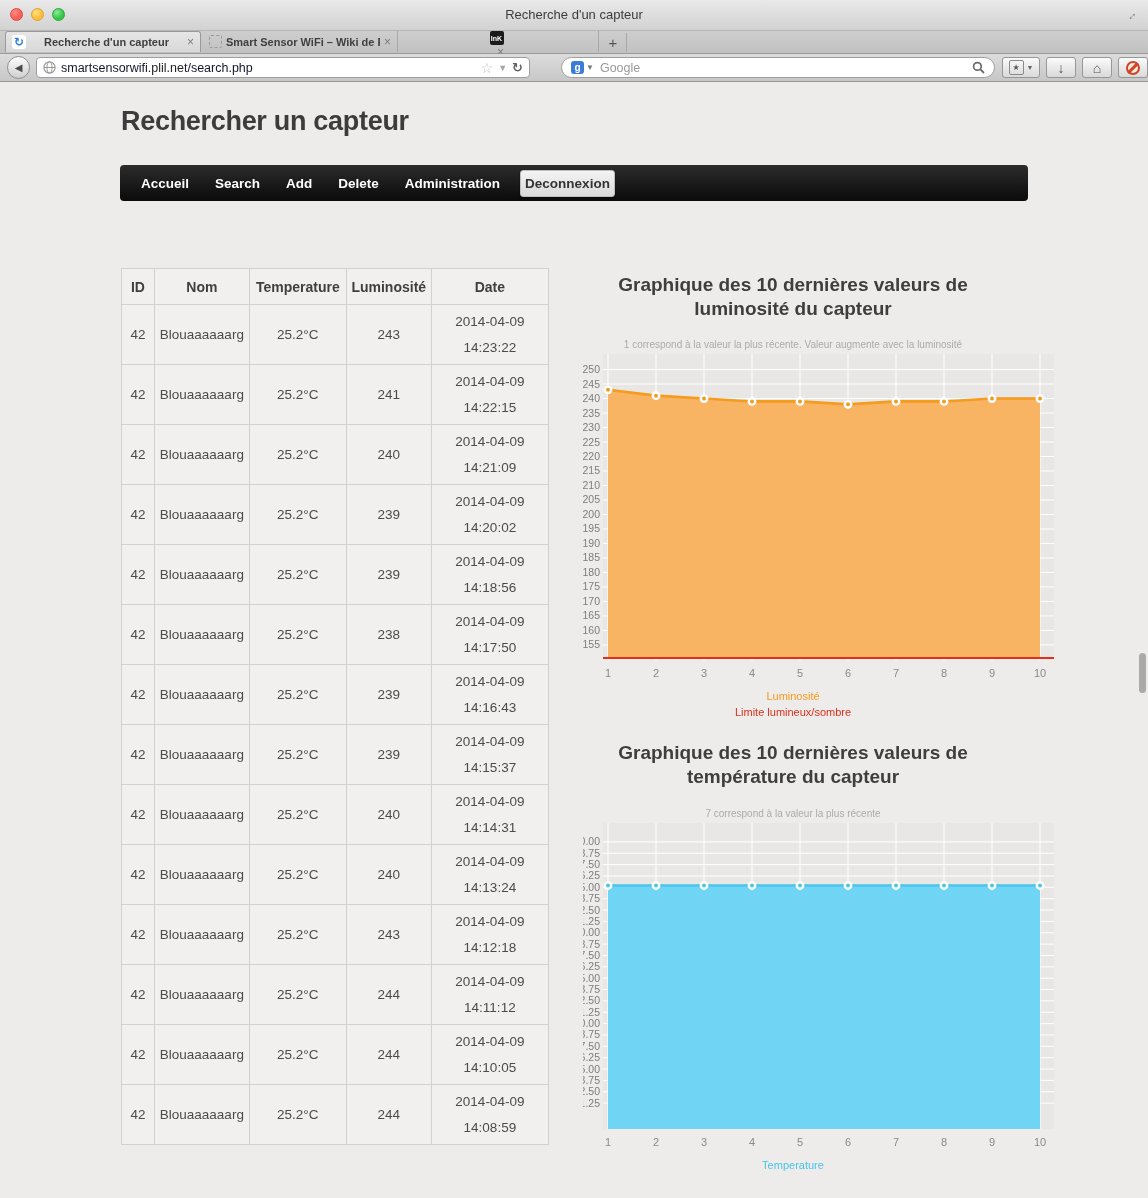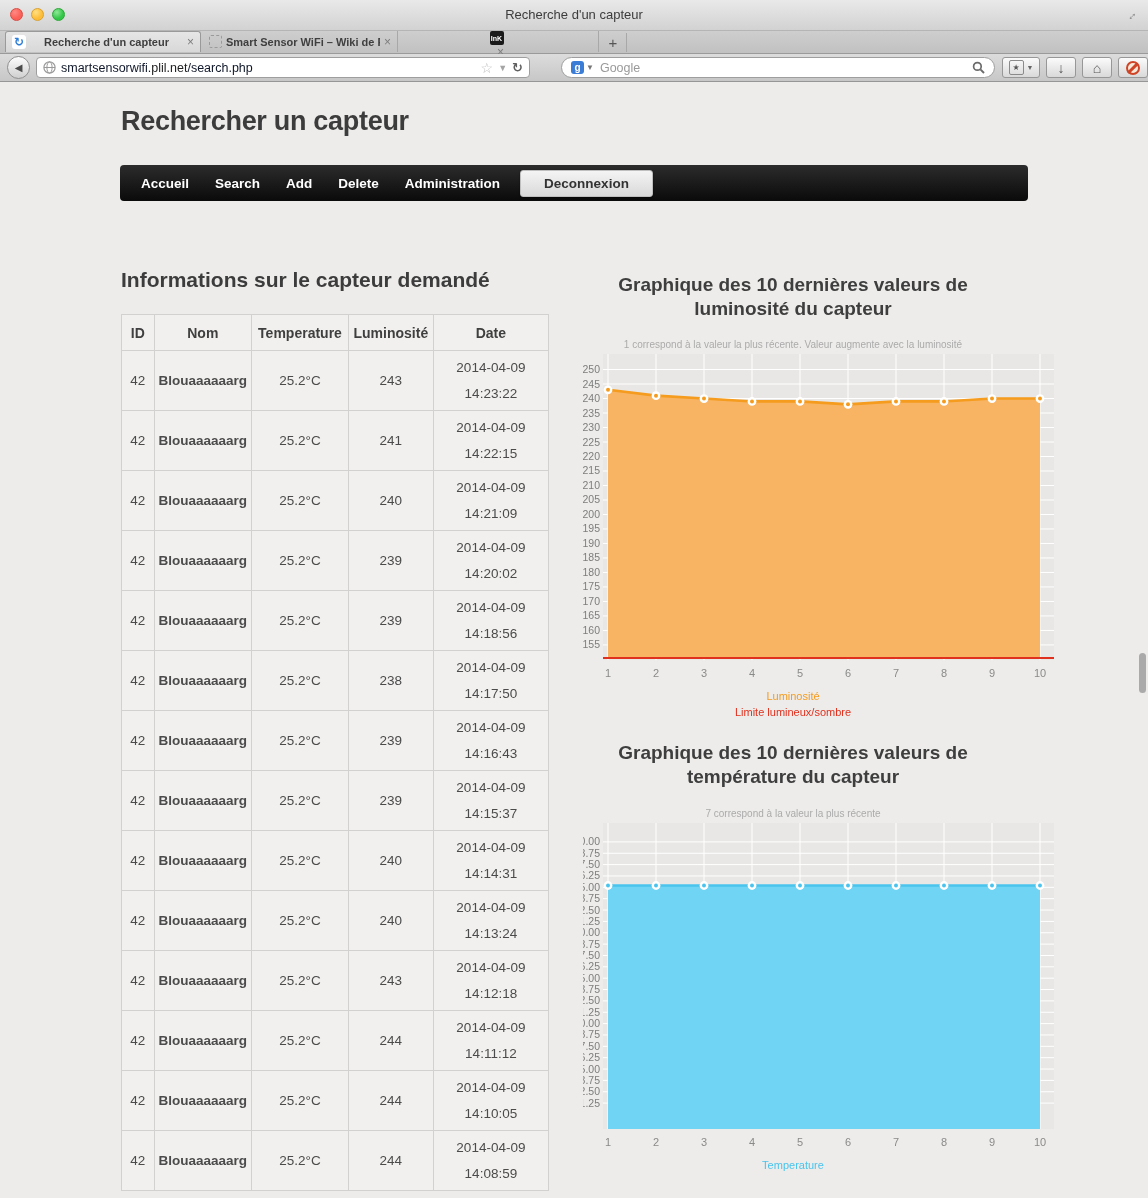--- a/index.html
+++ b/index.html
@@ -55,29 +55,29 @@
     color:#555;font-weight:bold;}
   .abp{width:14px;height:14px;border:2.5px solid #cf4426;border-radius:50%;box-sizing:border-box;position:relative;background:#f7e9da;}
   .abp::after{content:'';position:absolute;left:-2px;top:4px;width:13px;height:2.5px;background:#cf4426;transform:rotate(-45deg);}
   
   .page{position:absolute;left:0;top:82px;width:1148px;height:1116px;background:#edecea;border-radius:30px;}
   h1.pagetitle{position:absolute;left:121px;top:24px;margin:0;font-size:27px;color:#3c3c3c;letter-spacing:-0.3px;}
   .mainnav{position:absolute;left:120px;top:83px;width:908px;height:36px;border-radius:4px;
     background:linear-gradient(#2c2c2c,#0a0a0a);display:flex;align-items:center;padding-left:8px;box-sizing:border-box;}
   .mainnav a{color:#fff;font-size:13.5px;font-weight:bold;padding:0 13px;text-decoration:none;}
   .btn-deco{background:linear-gradient(#f4f4f4,#d9d9d9);color:#333;border:1px solid #bfbfbf;
-    border-radius:3px;font-size:13.5px;font-weight:bold;padding:5px 23px;margin-left:7px;
+    border-radius:3px;font-size:13.5px;font-weight:bold;padding:5px 4px;margin-left:7px;
     box-shadow:0 1px 2px rgba(0,0,0,.5);text-align:center;}
   .left-col{position:absolute;left:121px;top:186px;width:428px;}
   .section-title{margin:0 0 22px 0;font-size:21px;color:#3c3c3c;font-weight:bold;}
   table.sensor{border-collapse:collapse;width:428px;font-size:13.5px;color:#4b4b4b;}
   table.sensor th,table.sensor td{border:1px solid #d2d1cf;background:#f1f0ee;text-align:center;padding:0 4px;}
   table.sensor th{height:35px;font-size:14px;color:#3f3f3f;}
   table.sensor td{height:59px;}
-  td.c-nom{text-align:left;padding-left:10px;font-weight:bold;}
+  td.c-nom{text-align:left;padding-left:10px;}
   td.c-date div{line-height:26px;}
   .col-id{width:33px;}.col-nom{width:95px;}.col-temp{width:97px;}.col-lum{width:85px;}.col-date{width:118px;}
   .right-col{position:absolute;left:583px;top:184px;width:557px;}
   .chart-head{width:420px;text-align:center;}
   .chart-head h2{margin:7px auto;max-width:352px;font-size:19px;line-height:1.27;color:#3e3e3e;}
   .chart-sub{font-size:10px;color:#ababab;margin-top:18px;}
   svg.chart{display:block;margin-top:4px;}
   .legend{width:420px;text-align:center;font-size:11px;margin-top:2px;line-height:16px;}
   .gap{height:14px;}
   .scrollthumb{position:absolute;right:2px;top:653px;width:7px;height:40px;background:#aaaaaa;border-radius:4px;}
@@ -168,21 +168,20 @@
   <div class="mainnav">
     <a href="#">Accueil</a>
     <a href="#">Search</a>
     <a href="#">Add</a>
     <a href="#">Delete</a>
     <a href="#">Administration</a>
     <span class="btn-deco">Deconnexion</span>
   </div>
 
   <div class="left-col">
-    <h2 class="section-title">Informations sur le capteur demandé</h2>
     <table class="sensor">
       <colgroup>
           <col class="col-id">
           <col class="col-nom">
           <col class="col-temp">
           <col class="col-lum">
           <col class="col-date">
         </colgroup>
       <thead>
         <tr>

